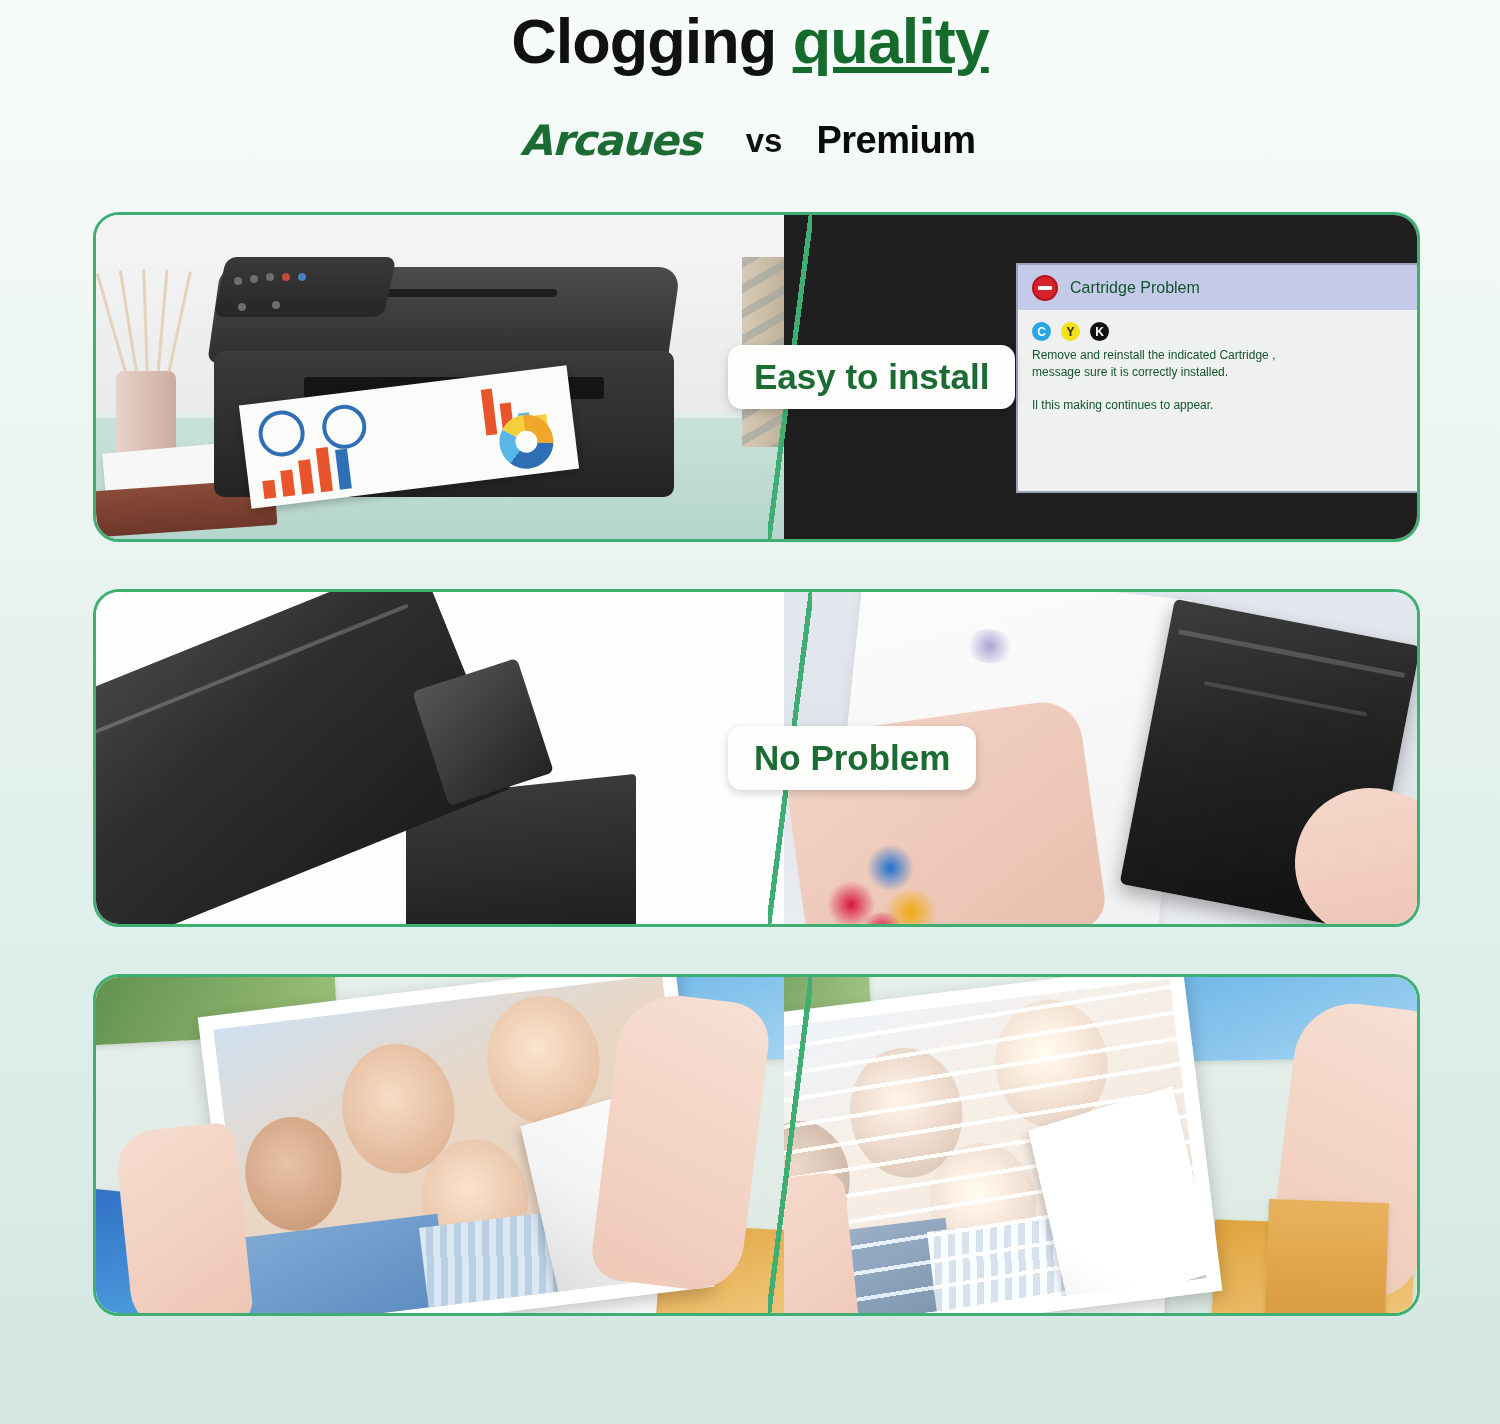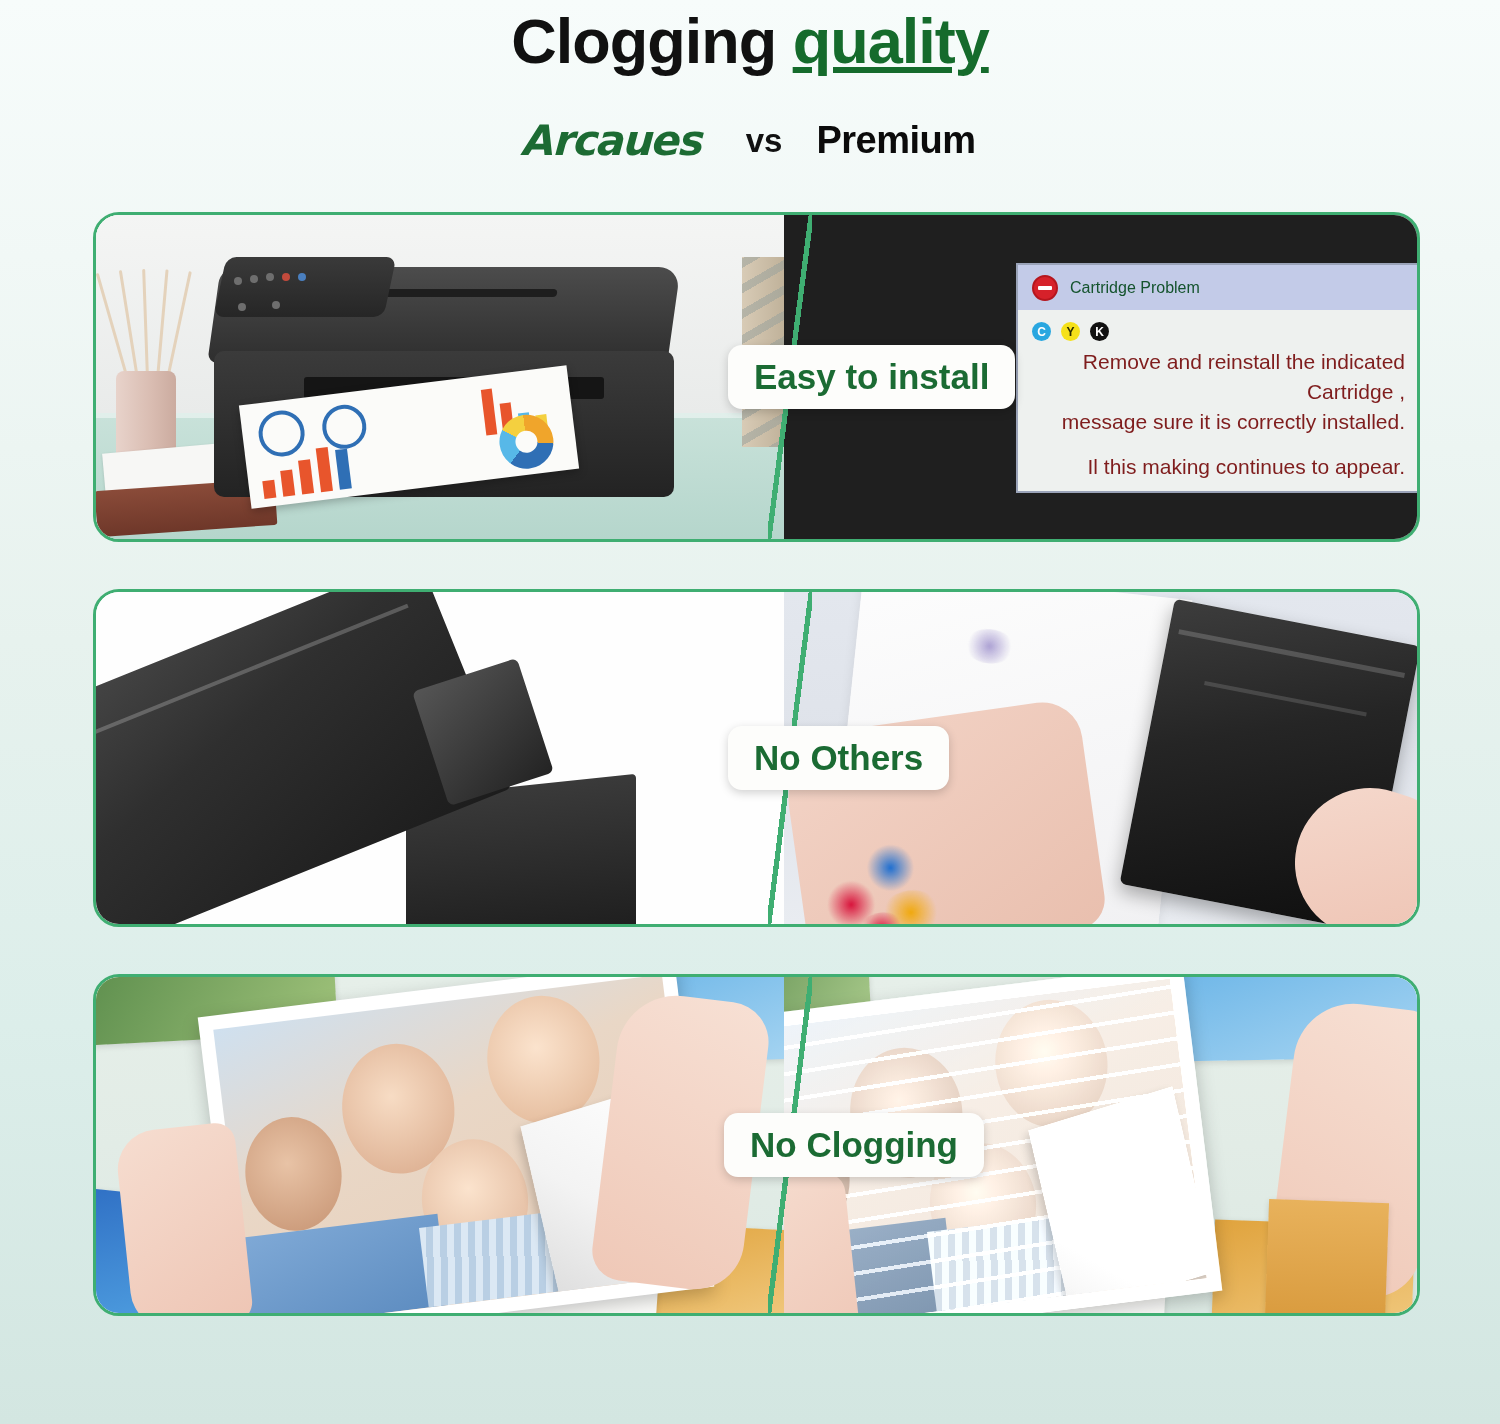--- a/index.html
+++ b/index.html
@@ -154,21 +154,21 @@
     border:2px solid #b5161e; }
   .no-entry i { display:block; width:14px; height:4px; background:#fff; border-radius:1px; }
   .dlg-title-text { font-size:16px; color:#14532d; }
   .dlg-body { flex:1; padding:12px 14px 8px 14px; background:#eef1ef; }
   .cmyk { display:flex; gap:10px; margin-bottom:6px; }
   .ink { width:19px; height:19px; border-radius:50%; font-size:12px; font-weight:700;
     display:flex; align-items:center; justify-content:center; color:#fff; }
   .ink.c { background:#29a7e0; }
   .ink.y { background:#f5e11a; color:#2b2b00; }
   .ink.k { background:#111; }
-  .dlg-line { font-size:21px; color:#7f1d1d; line-height:1.42;text-align:right; }
+  .dlg-line { font-size:12px; color:#14532d; line-height:1.42; }
   .dlg-gap { height:16px; }
   .dlg-foot { height:44px; background:#41477d; display:flex; align-items:center;
     justify-content:space-between; }
   .cam-icon { margin-left:14px; width:30px; height:17px; background:#fff; border-radius:3px;
     position:relative; }
   .cam-icon:after{ content:""; position:absolute; left:28px; top:2px;
     border-top:6px solid transparent; border-bottom:6px solid transparent;
     border-left:9px solid #fff; }
   .hide-btn { width:88px; height:100%; background:#0a84f5; color:#fff; font-size:17px;
     display:flex; align-items:center; justify-content:center; }
@@ -364,21 +364,21 @@
           <span class="splat" style="left:76px;top:168px;width:60px;height:44px;background:radial-gradient(circle,#f0a90e 0%,rgba(240,169,14,0) 70%)"></span>
           <span class="splat" style="left:52px;top:186px;width:46px;height:34px;background:radial-gradient(circle,#d8143c 0%,rgba(216,20,60,0) 70%)"></span>
           <span class="splat" style="left:46px;top:18px;width:26px;height:22px;background:radial-gradient(circle,rgba(70,60,160,.6) 0%,rgba(70,60,160,0) 72%)"></span>
         </div>
         <div class="cart2"></div>
         <div class="hand2b"></div>
       </div>
     </div>
 
     <div class="divider"></div>
-    <div class="feature-label">No Others</div>
+    <div class="feature-label">No Problem</div>
   </div>
 
   <div class="panel p3">
 
     <div class="half left">
       <div class="scene3">
         <div class="bgphoto" style="left:-10px;top:-8px;width:250px;height:70px;background:linear-gradient(120deg,#5e8f4e,#9fc27a);transform:rotate(-3deg)"></div>
         <div class="bgphoto" style="left:-30px;top:215px;width:110px;height:130px;background:linear-gradient(160deg,#2f6fc4,#4f9fe0);transform:rotate(6deg)"></div>
         <div class="bgphoto" style="right:-40px;top:-6px;width:200px;height:90px;background:linear-gradient(160deg,#6fb7e8,#a9d6f2);transform:rotate(-2deg)"></div>
         <div class="bgphoto" style="right:-20px;top:250px;width:160px;height:100px;background:linear-gradient(160deg,#e0a33d,#f2cc84);transform:rotate(3deg)"></div>
@@ -421,16 +421,15 @@
           </div>
         </div>
 
         <div class="hand3l" style="left:-50px;top:200px;"></div>
         <div class="hand3r" style="right:-10px;top:28px;"></div>
         <div class="bgphoto" style="right:36px;bottom:-8px;width:120px;height:120px;background:linear-gradient(180deg,#e8b25c,#d99b3e);transform:rotate(2deg)"></div>
       </div>
     </div>
 
     <div class="divider"></div>
-    <div class="feature-label">No Clogging</div>
   </div>
 
 </div>
 
 </body></html>

